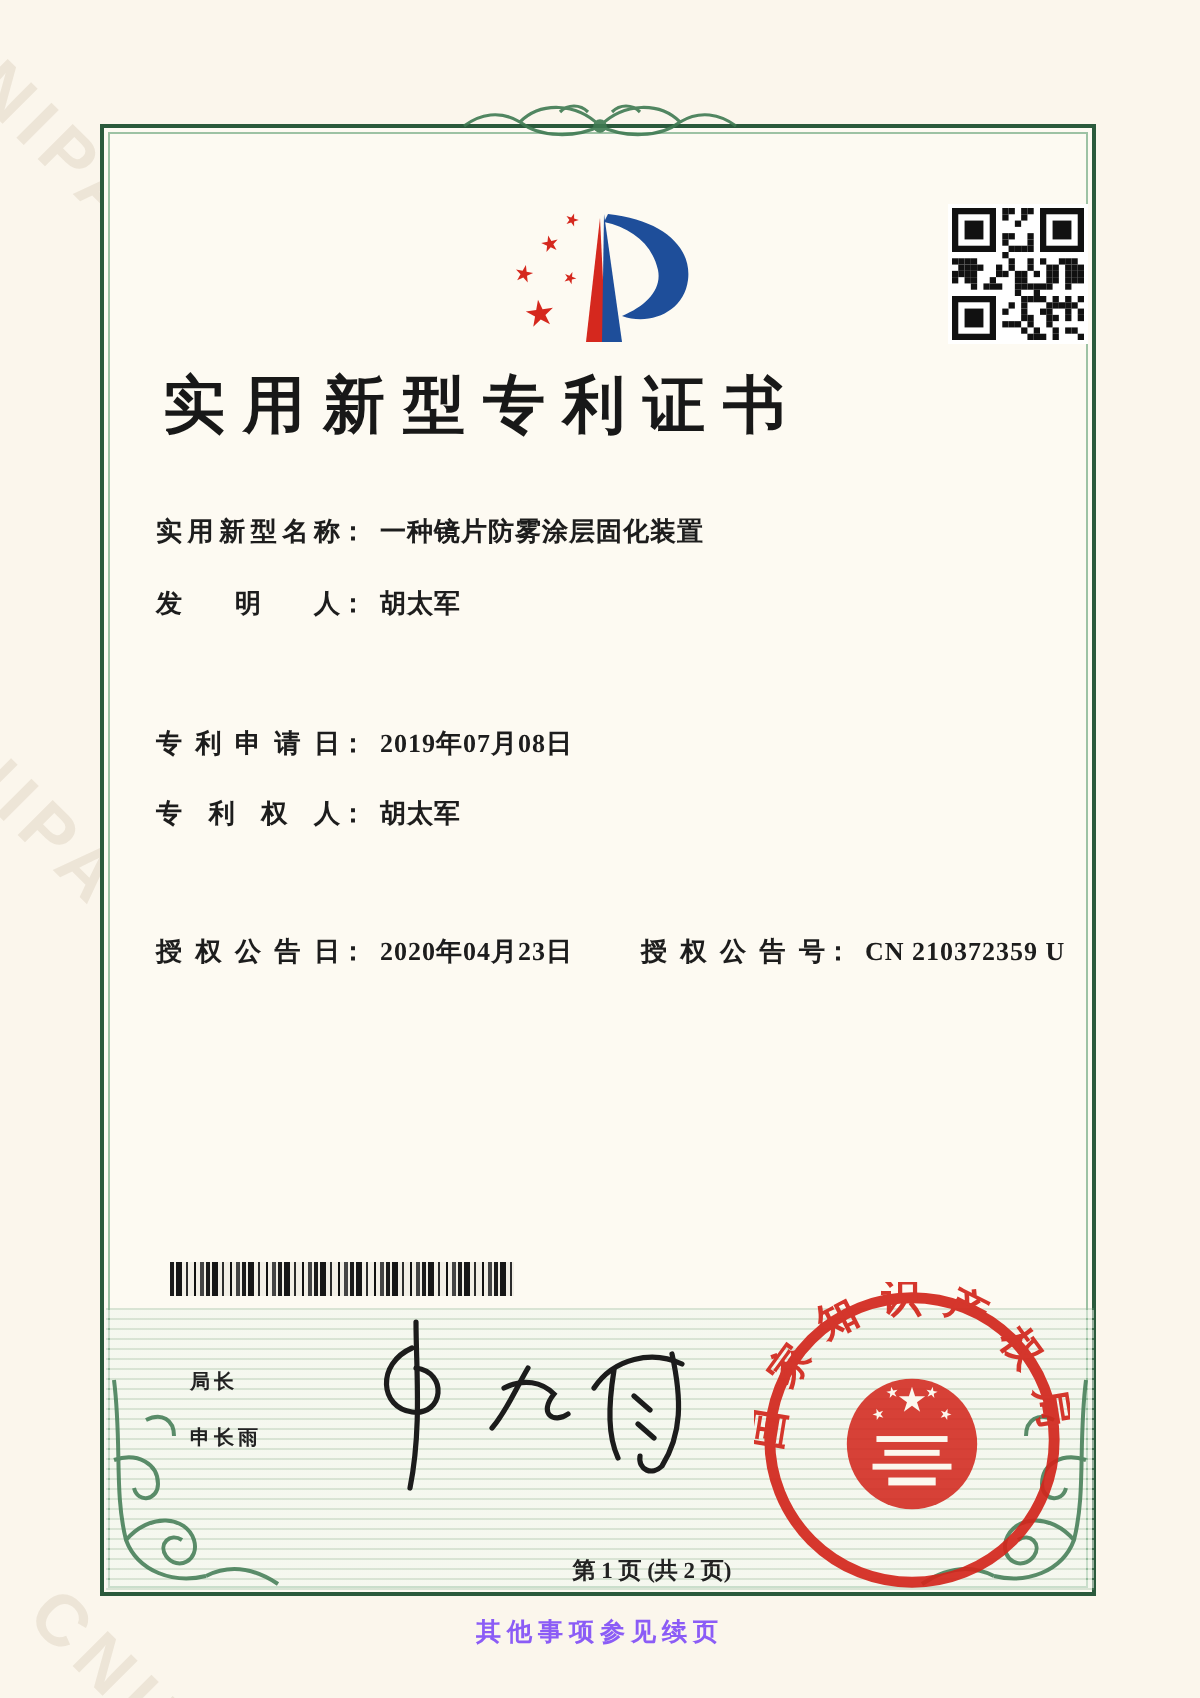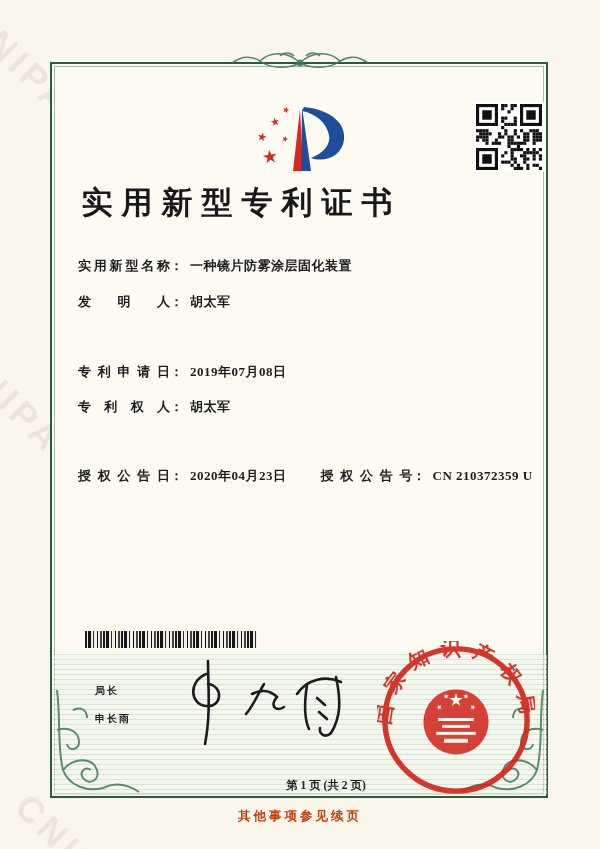--- a/index.html
+++ b/index.html
@@ -49,21 +49,21 @@
   .signer.t{top:684px;} .signer.n{top:712px;}
   .signature{position:absolute;left:168px;top:656px;}
 
   .seal{position:absolute;left:377px;top:641px;}
   .sealdate{position:absolute;left:377px;top:751px;width:158px;text-align:center;
             font-size:13.5px;font-weight:700;color:#111;letter-spacing:1px;}
 
   .pagefoot{position:absolute;left:50px;top:778px;width:498px;text-align:center;
             font-size:11.5px;font-weight:600;color:#222;margin-left:27px;}
   .contnote{position:absolute;left:0;top:808px;width:600px;text-align:center;
-            font-size:12.5px;font-weight:600;letter-spacing:3px;color:#c2410c;}
+            font-size:12.5px;font-weight:600;letter-spacing:3px;color:#8b5cf6;}
 
   .orn{position:absolute;pointer-events:none;}
   .orn.tl{left:230px;top:49px;}
   .orn.bl{left:53px;top:686px;}
   .orn.br{left:455px;top:686px;transform:scaleX(-1);}
 </style>
 </head>
 <body>
 
 <div id="page">

